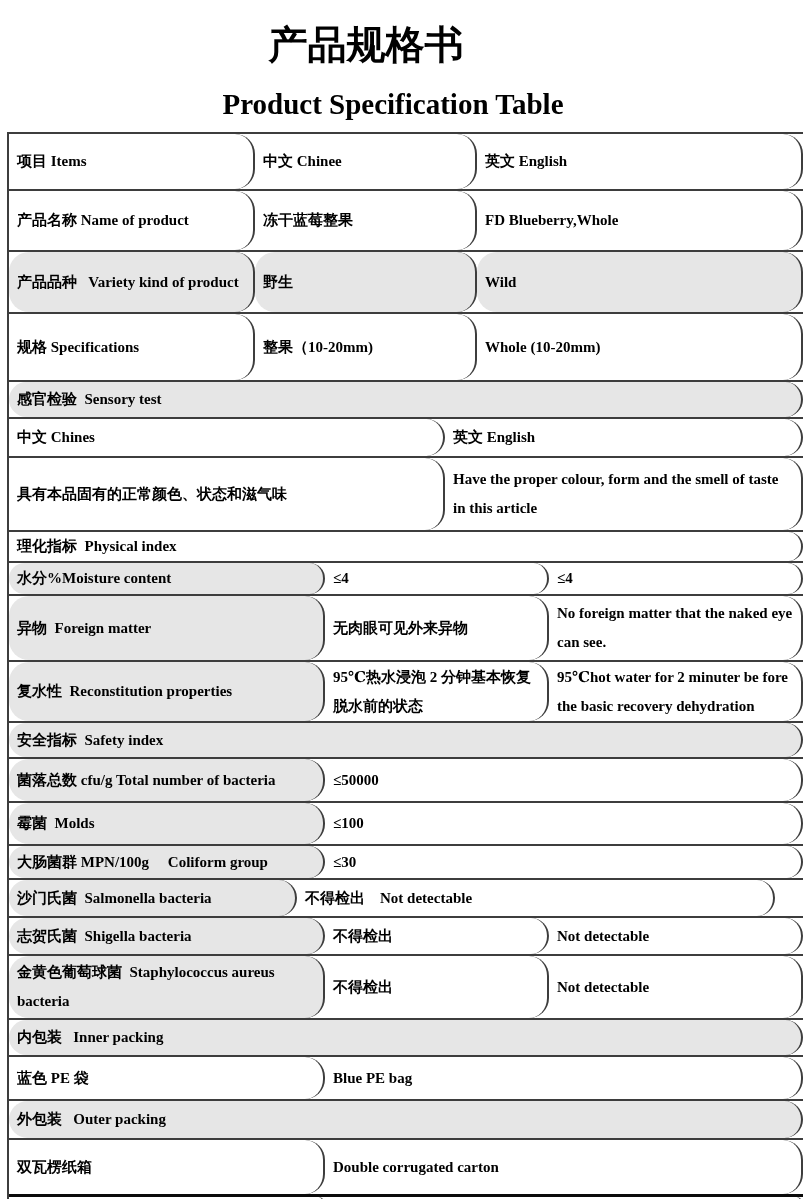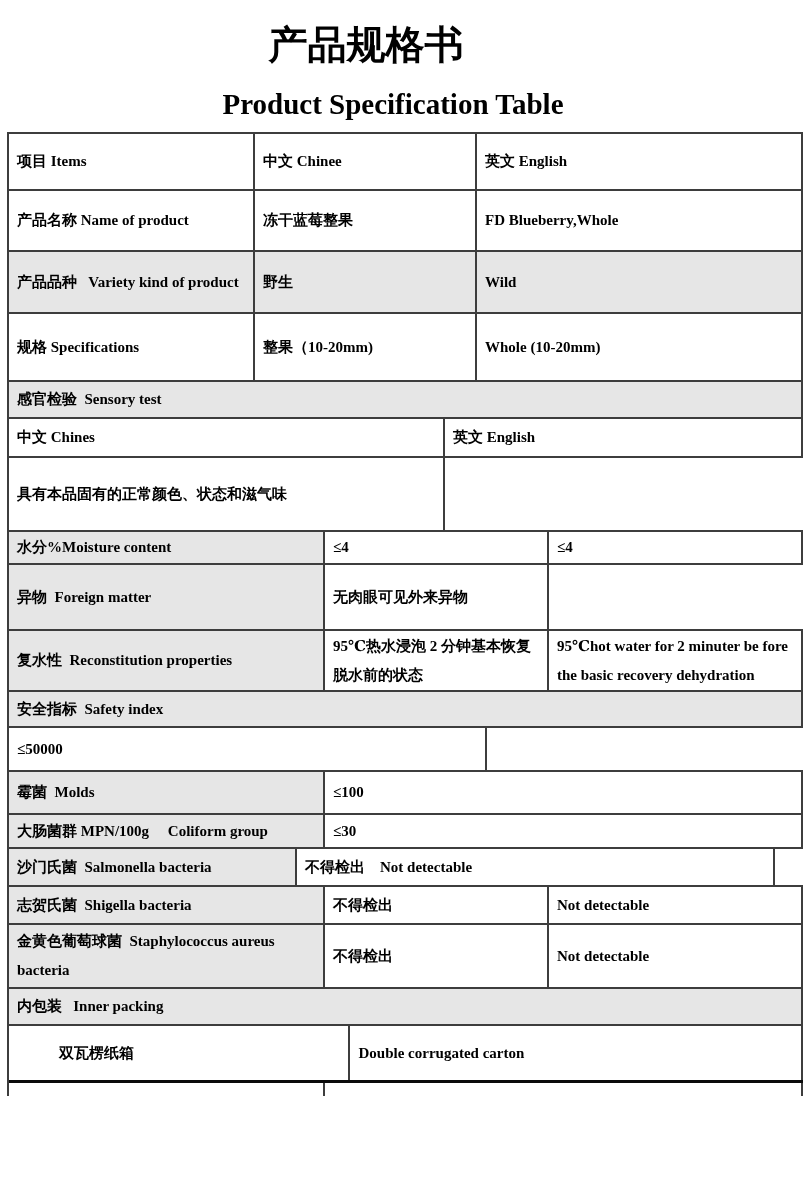--- a/index.html
+++ b/index.html
@@ -18,26 +18,26 @@
   .title-en {
     margin-top:16px; text-align:center; font-size:29px; line-height:36px;
     padding-right:24px; white-space:nowrap;
   }
   .tbl {
     position:absolute; left:7px; top:112px; width:796px;
     border-left:2px solid var(--bd); border-top:2px solid var(--bd);
     background:#fff;
   }
   .r { display:flex; border-bottom:2px solid var(--bd); }
-  .r.heavy { border-bottom:3px solid var(--heavy);padding-left:42px; }
+  .r.heavy { border-bottom:3px solid var(--heavy); }
   .r.partial { border-bottom:none; }
   .c {
     border-right:2px solid var(--bd);
     padding:2px 8px; display:flex; align-items:center;
-    font-size:15px; line-height:29px; overflow:hidden;
+    font-size:15px; line-height:29px; overflow:hidden;border-radius:20px;
   }
   .shade { background:var(--shade); }
 </style>
 </head>
 <body>
 
 <div class="page">
 
   <div class="title-cn">产品规格书</div>
   <div class="title-en">Product Specification Table</div>
@@ -72,45 +72,51 @@
       <div class="c shade" style="width:794px">感官检验&nbsp; Sensory test</div>
     </div>
 
     <div class="r" style="height:39px">
       <div class="c" style="width:436px">中文 Chines</div>
       <div class="c" style="width:358px">英文 English</div>
     </div>
 
     <div class="r" style="height:74px">
       <div class="c" style="width:436px">具有本品固有的正常颜色、状态和滋气味</div>
+      <div class="c" style="width:358px">Have the proper colour, form and the smell of taste in this article</div>
     </div>
 
+    <div class="r" style="height:31px">
+      <div class="c" style="width:794px">理化指标&nbsp; Physical index</div>
+    </div>
 
     <div class="r" style="height:33px">
       <div class="c shade" style="width:316px">水分%Moisture content</div>
       <div class="c" style="width:224px">≤4</div>
       <div class="c" style="width:254px">≤4</div>
     </div>
 
     <div class="r" style="height:66px">
       <div class="c shade" style="width:316px">异物&nbsp; Foreign matter</div>
       <div class="c" style="width:224px">无肉眼可见外来异物</div>
+      <div class="c" style="width:254px">No foreign matter that the naked eye can see.</div>
     </div>
 
     <div class="r" style="height:61px">
       <div class="c shade" style="width:316px">复水性&nbsp; Reconstitution properties</div>
       <div class="c" style="width:224px">95℃热水浸泡 2 分钟基本恢复脱水前的状态</div>
       <div class="c" style="width:254px">95℃hot water for 2 minuter be fore the basic recovery dehydration</div>
     </div>
 
     <div class="r" style="height:36px">
       <div class="c shade" style="width:794px">安全指标&nbsp; Safety index</div>
     </div>
 
     <div class="r" style="height:44px">
+      <div class="c shade" style="width:316px">菌落总数 cfu/g Total number of bacteria</div>
       <div class="c" style="width:478px">≤50000</div>
     </div>
 
     <div class="r" style="height:43px">
       <div class="c shade" style="width:316px">霉菌&nbsp; Molds</div>
       <div class="c" style="width:478px">≤100</div>
     </div>
 
     <div class="r" style="height:34px">
       <div class="c shade" style="width:316px">大肠菌群 MPN/100g&nbsp;&nbsp;&nbsp;&nbsp; Coliform group</div>
@@ -131,21 +137,28 @@
     <div class="r" style="height:64px">
       <div class="c shade" style="width:316px">金黄色葡萄球菌&nbsp; Staphylococcus aureus bacteria</div>
       <div class="c" style="width:224px">不得检出</div>
       <div class="c" style="width:254px">Not detectable</div>
     </div>
 
     <div class="r" style="height:37px">
       <div class="c shade" style="width:794px">内包装&nbsp;&nbsp; Inner packing</div>
     </div>
 
+    <div class="r" style="height:44px">
+      <div class="c" style="width:316px">蓝色 PE 袋</div>
+      <div class="c" style="width:478px">Blue PE bag</div>
+    </div>
 
+    <div class="r" style="height:39px">
+      <div class="c shade" style="width:794px">外包装&nbsp;&nbsp; Outer packing</div>
+    </div>
 
     <div class="r heavy" style="height:57px">
       <div class="c" style="width:316px">双瓦楞纸箱</div>
       <div class="c" style="width:478px">Double corrugated carton</div>
     </div>
 
     <div class="r partial" style="height:13px">
       <div class="c" style="width:316px"></div>
       <div class="c" style="width:478px"></div>
     </div>

